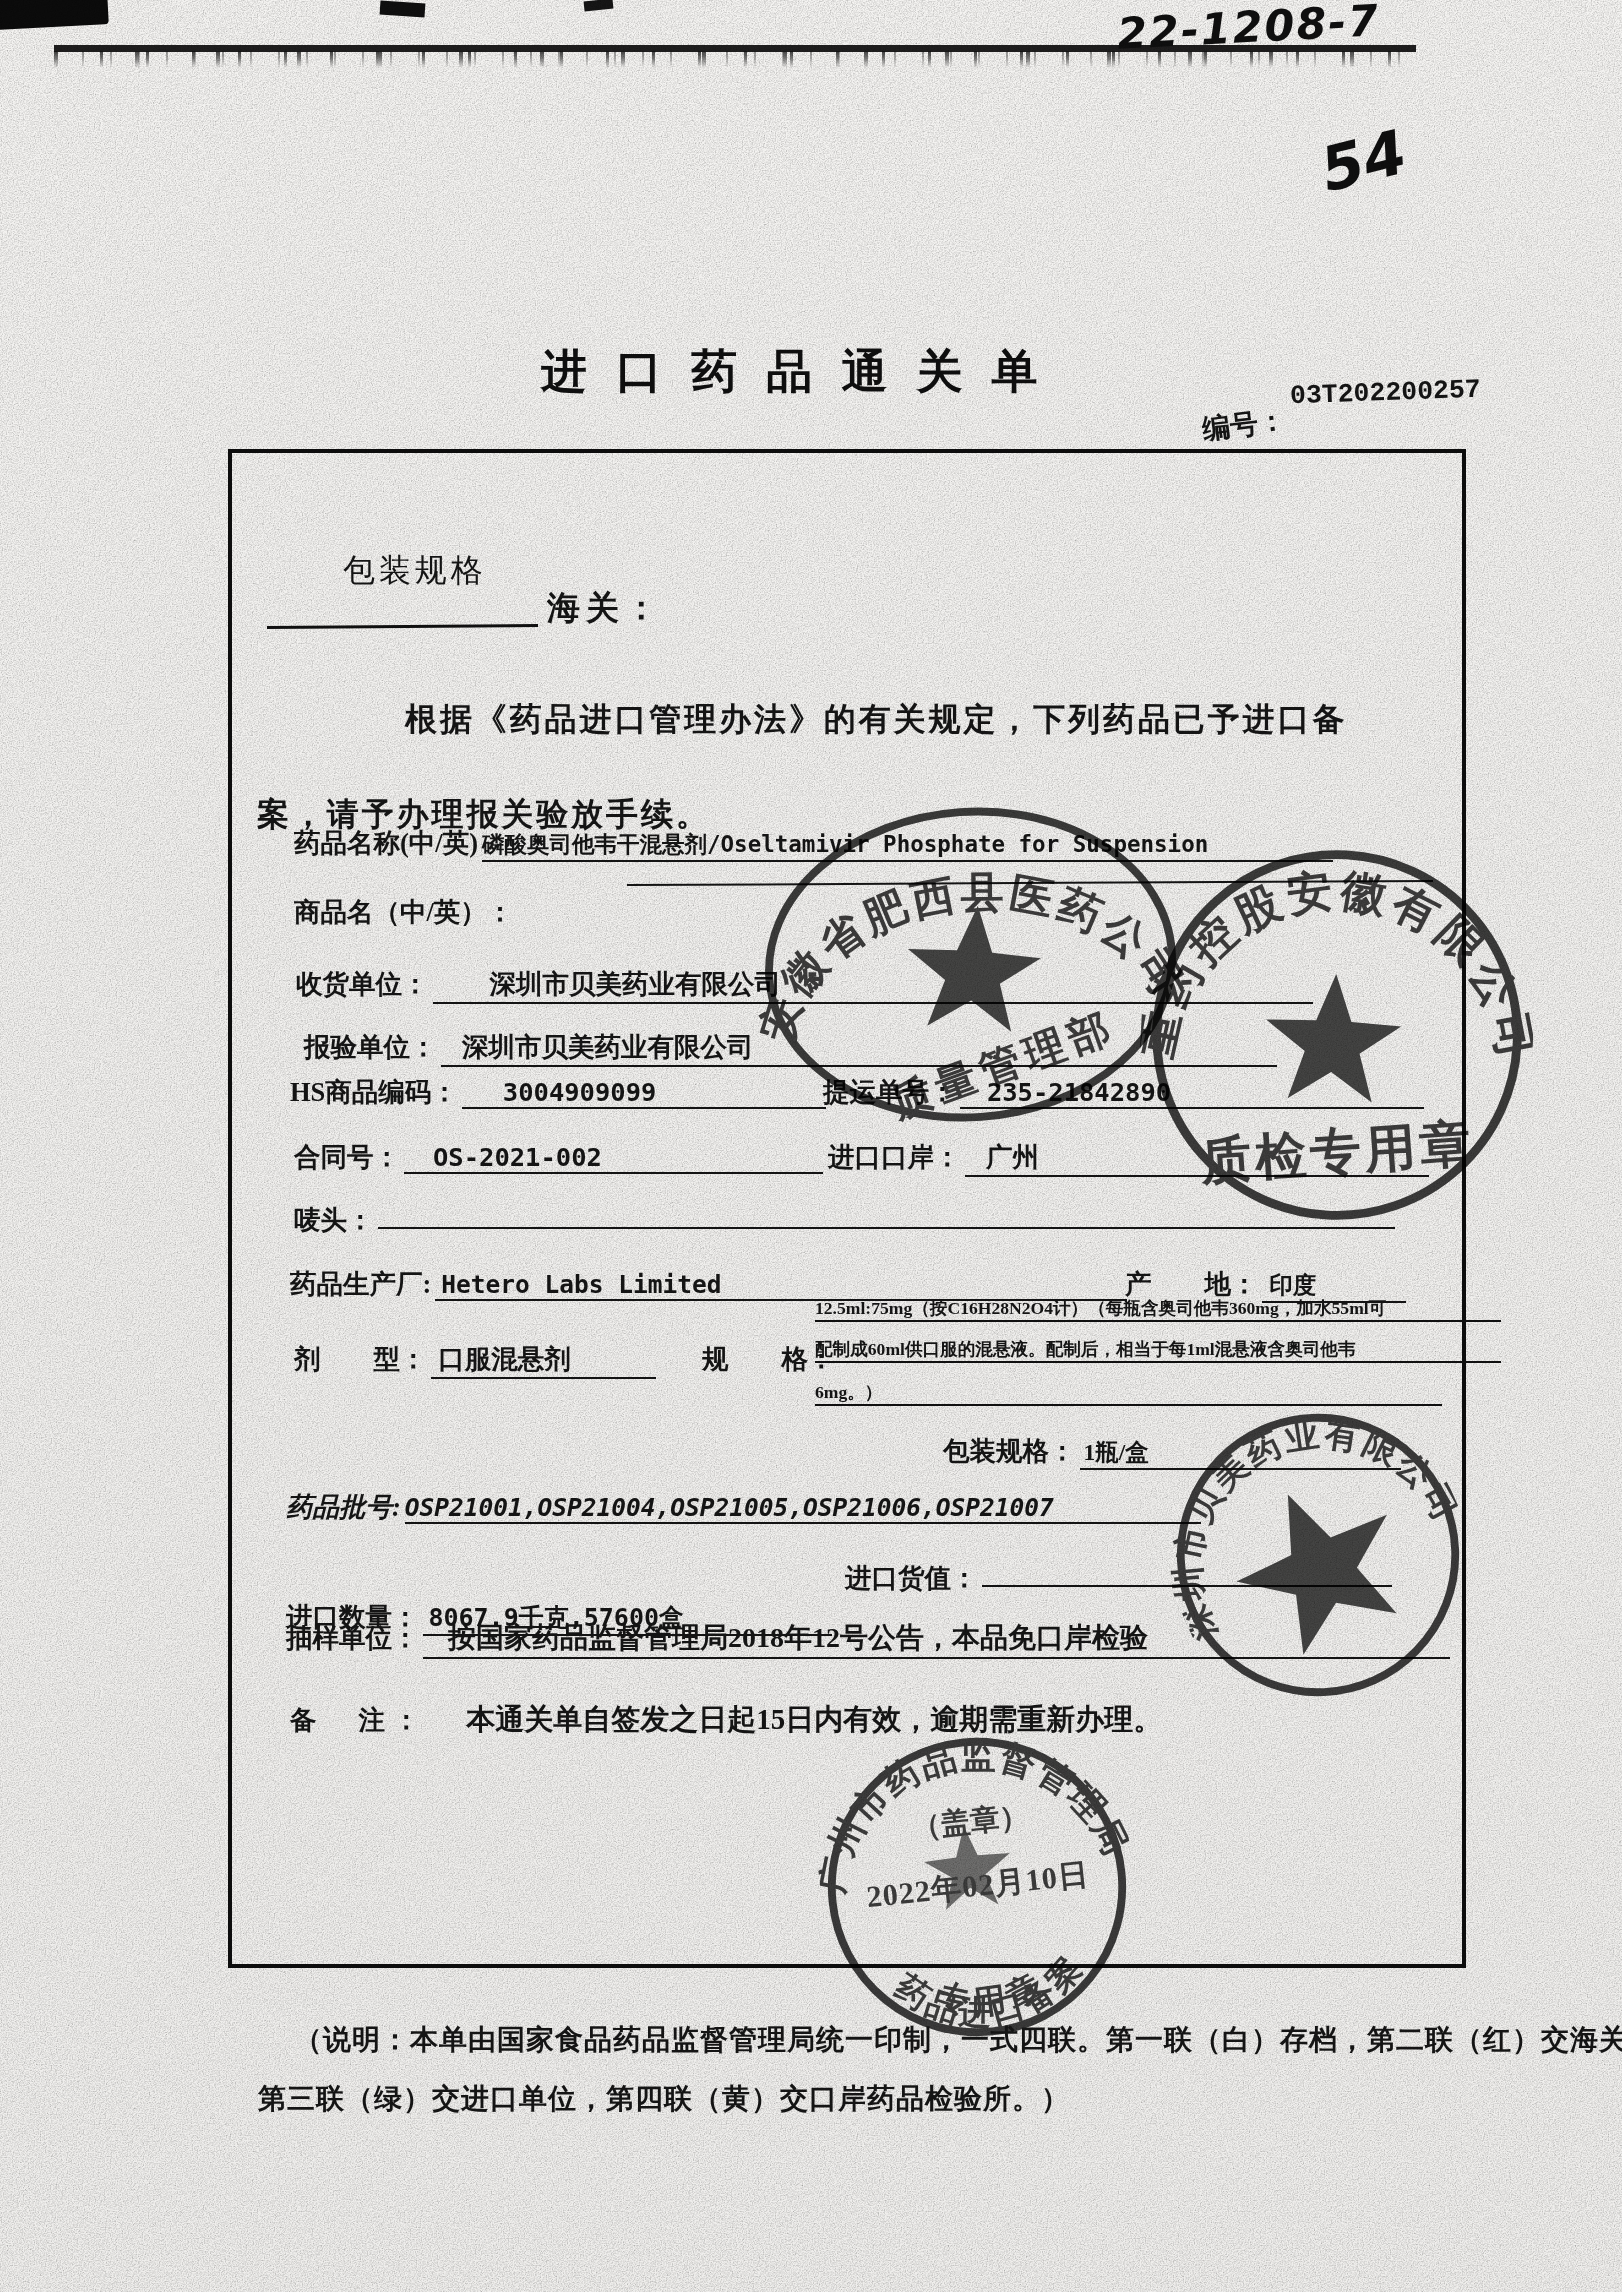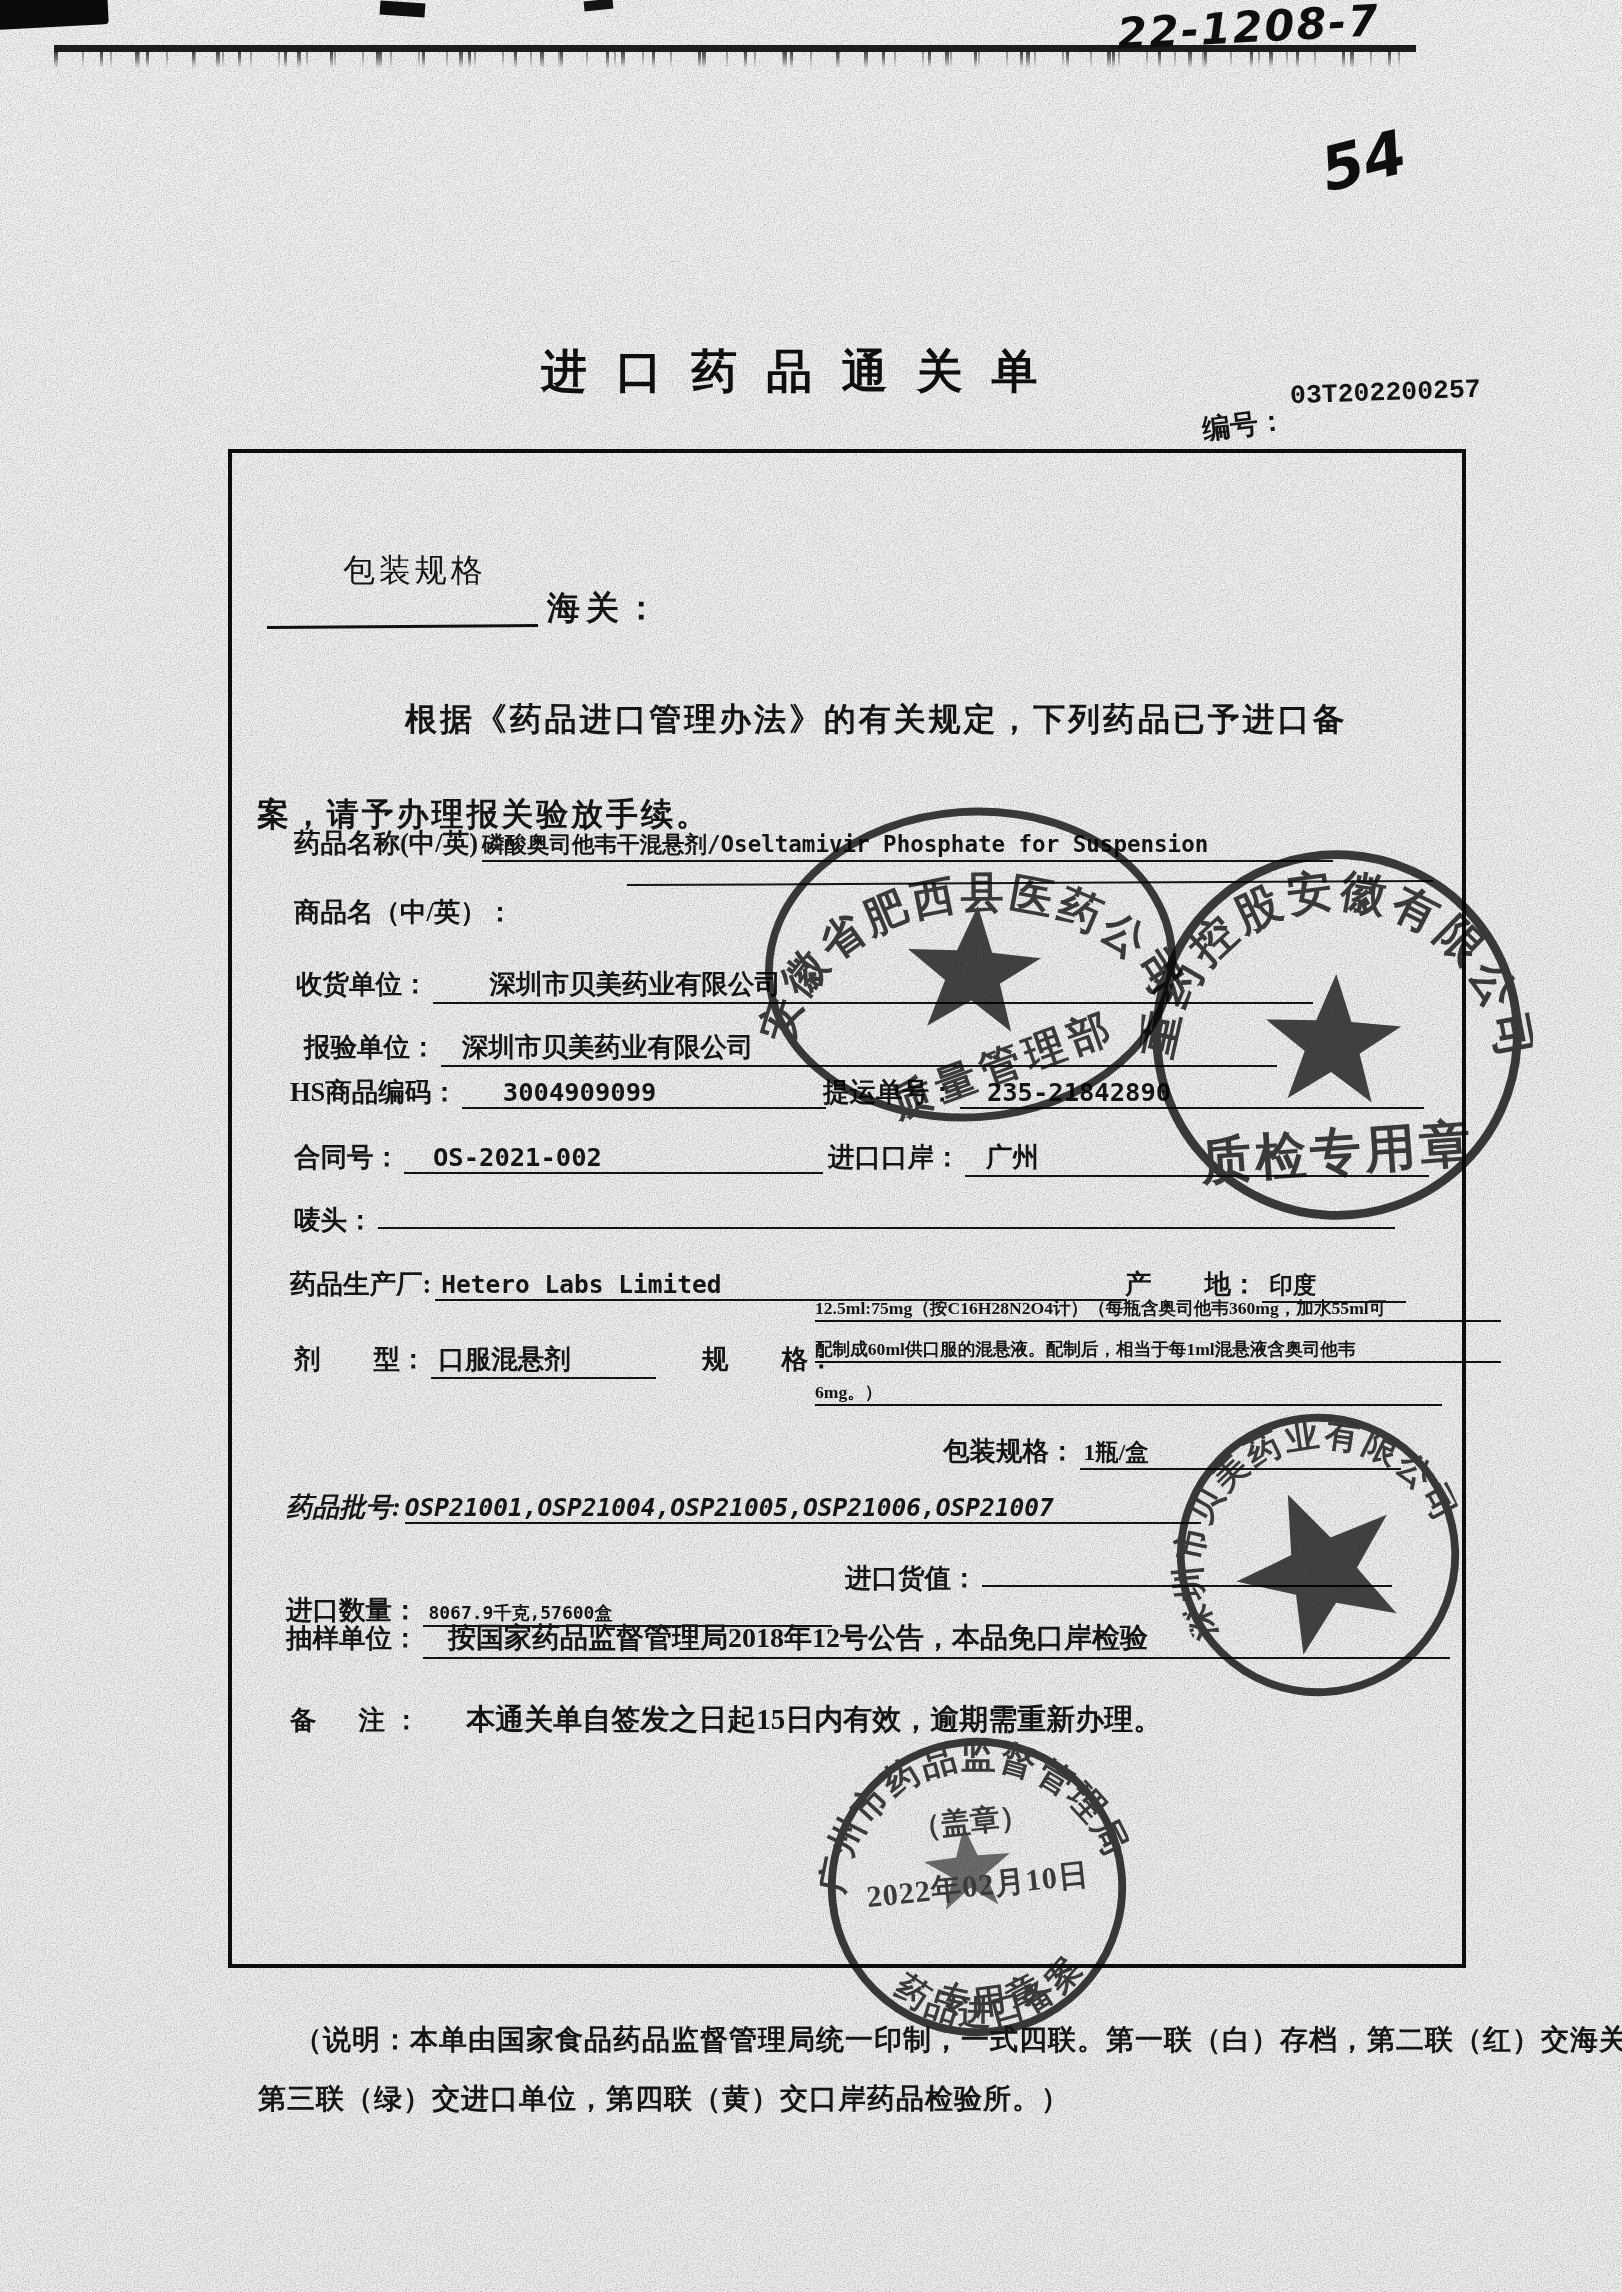--- a/index.html
+++ b/index.html
@@ -166,21 +166,21 @@
     <span class="val cjkval" style="width:318px; padding-left:3.9px; font-size:23.5px;">1瓶/盒</span>
   </div>
 
   <div class="row" style="left:286px; top:1489px;font-style:italic;">
     <span class="lab">药品批号:</span>
     <span class="val mono" style="font-size:24.5px; width:796px;">OSP21001,OSP21004,OSP21005,OSP21006,OSP21007</span>
   </div>
 
   <div class="row" style="left:286px; top:1556px;">
     <span class="lab">进口数量：</span>
-    <span class="val mono" style="font-size:18px; width:404px; padding-left:5.9px;margin-top:45px;">8067.9千克,57600盒</span>
+    <span class="val mono" style="font-size:25px; width:404px; padding-left:5.9px;margin-top:45px;">8067.9千克,57600盒</span>
   </div>
   <div class="row" style="left:845px; top:1560px;">
     <span class="lab">进口货值：</span>
     <span class="val" style="width:410px;"></span>
   </div>
 
   <div class="row" style="left:286px; top:1619px;">
     <span class="lab">抽样单位：</span>
     <span class="val cjkval" style="width:1002px; padding-left:25.5px; font-size:28px;">按国家药品监督管理局2018年12号公告，本品免口岸检验</span>
   </div>

